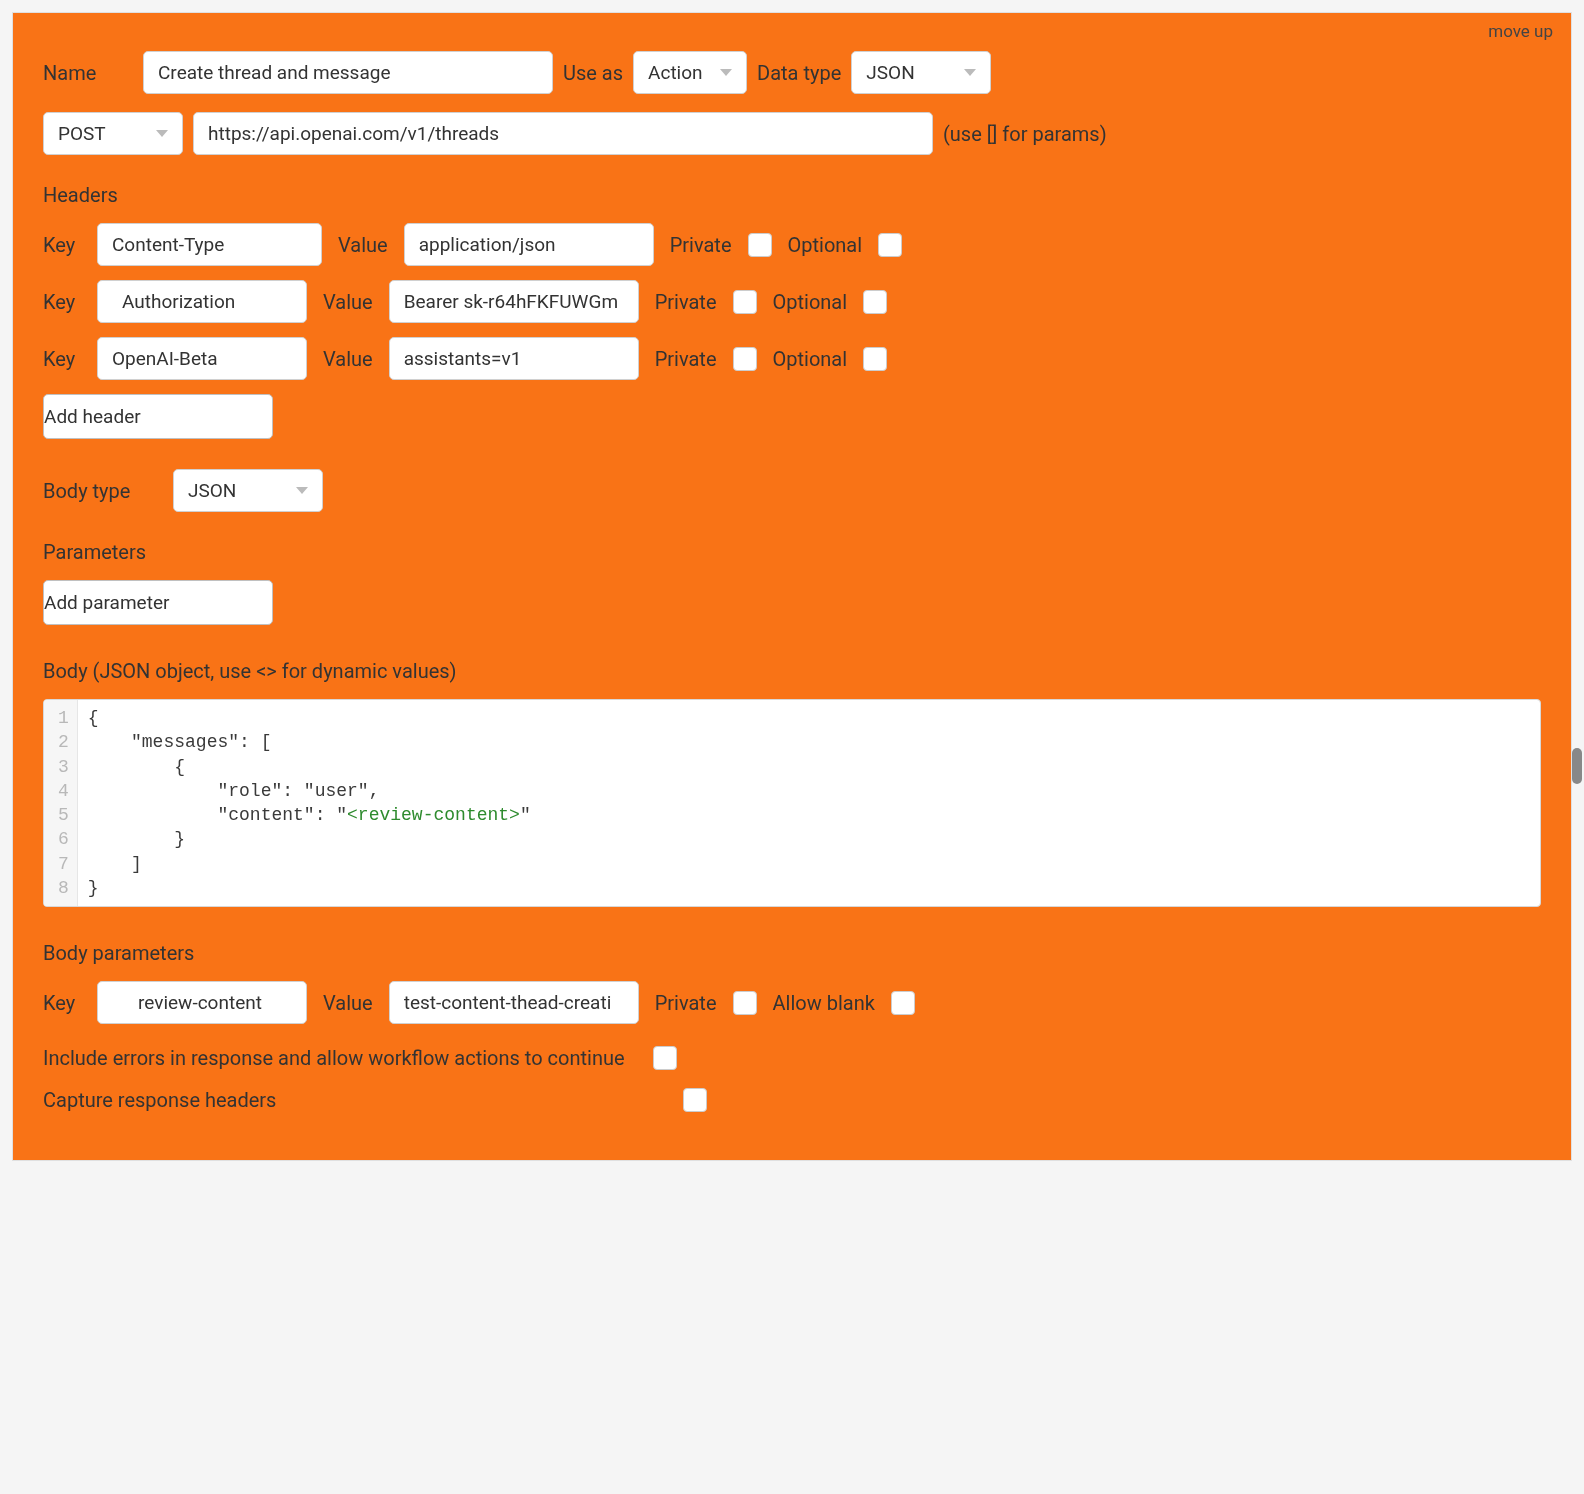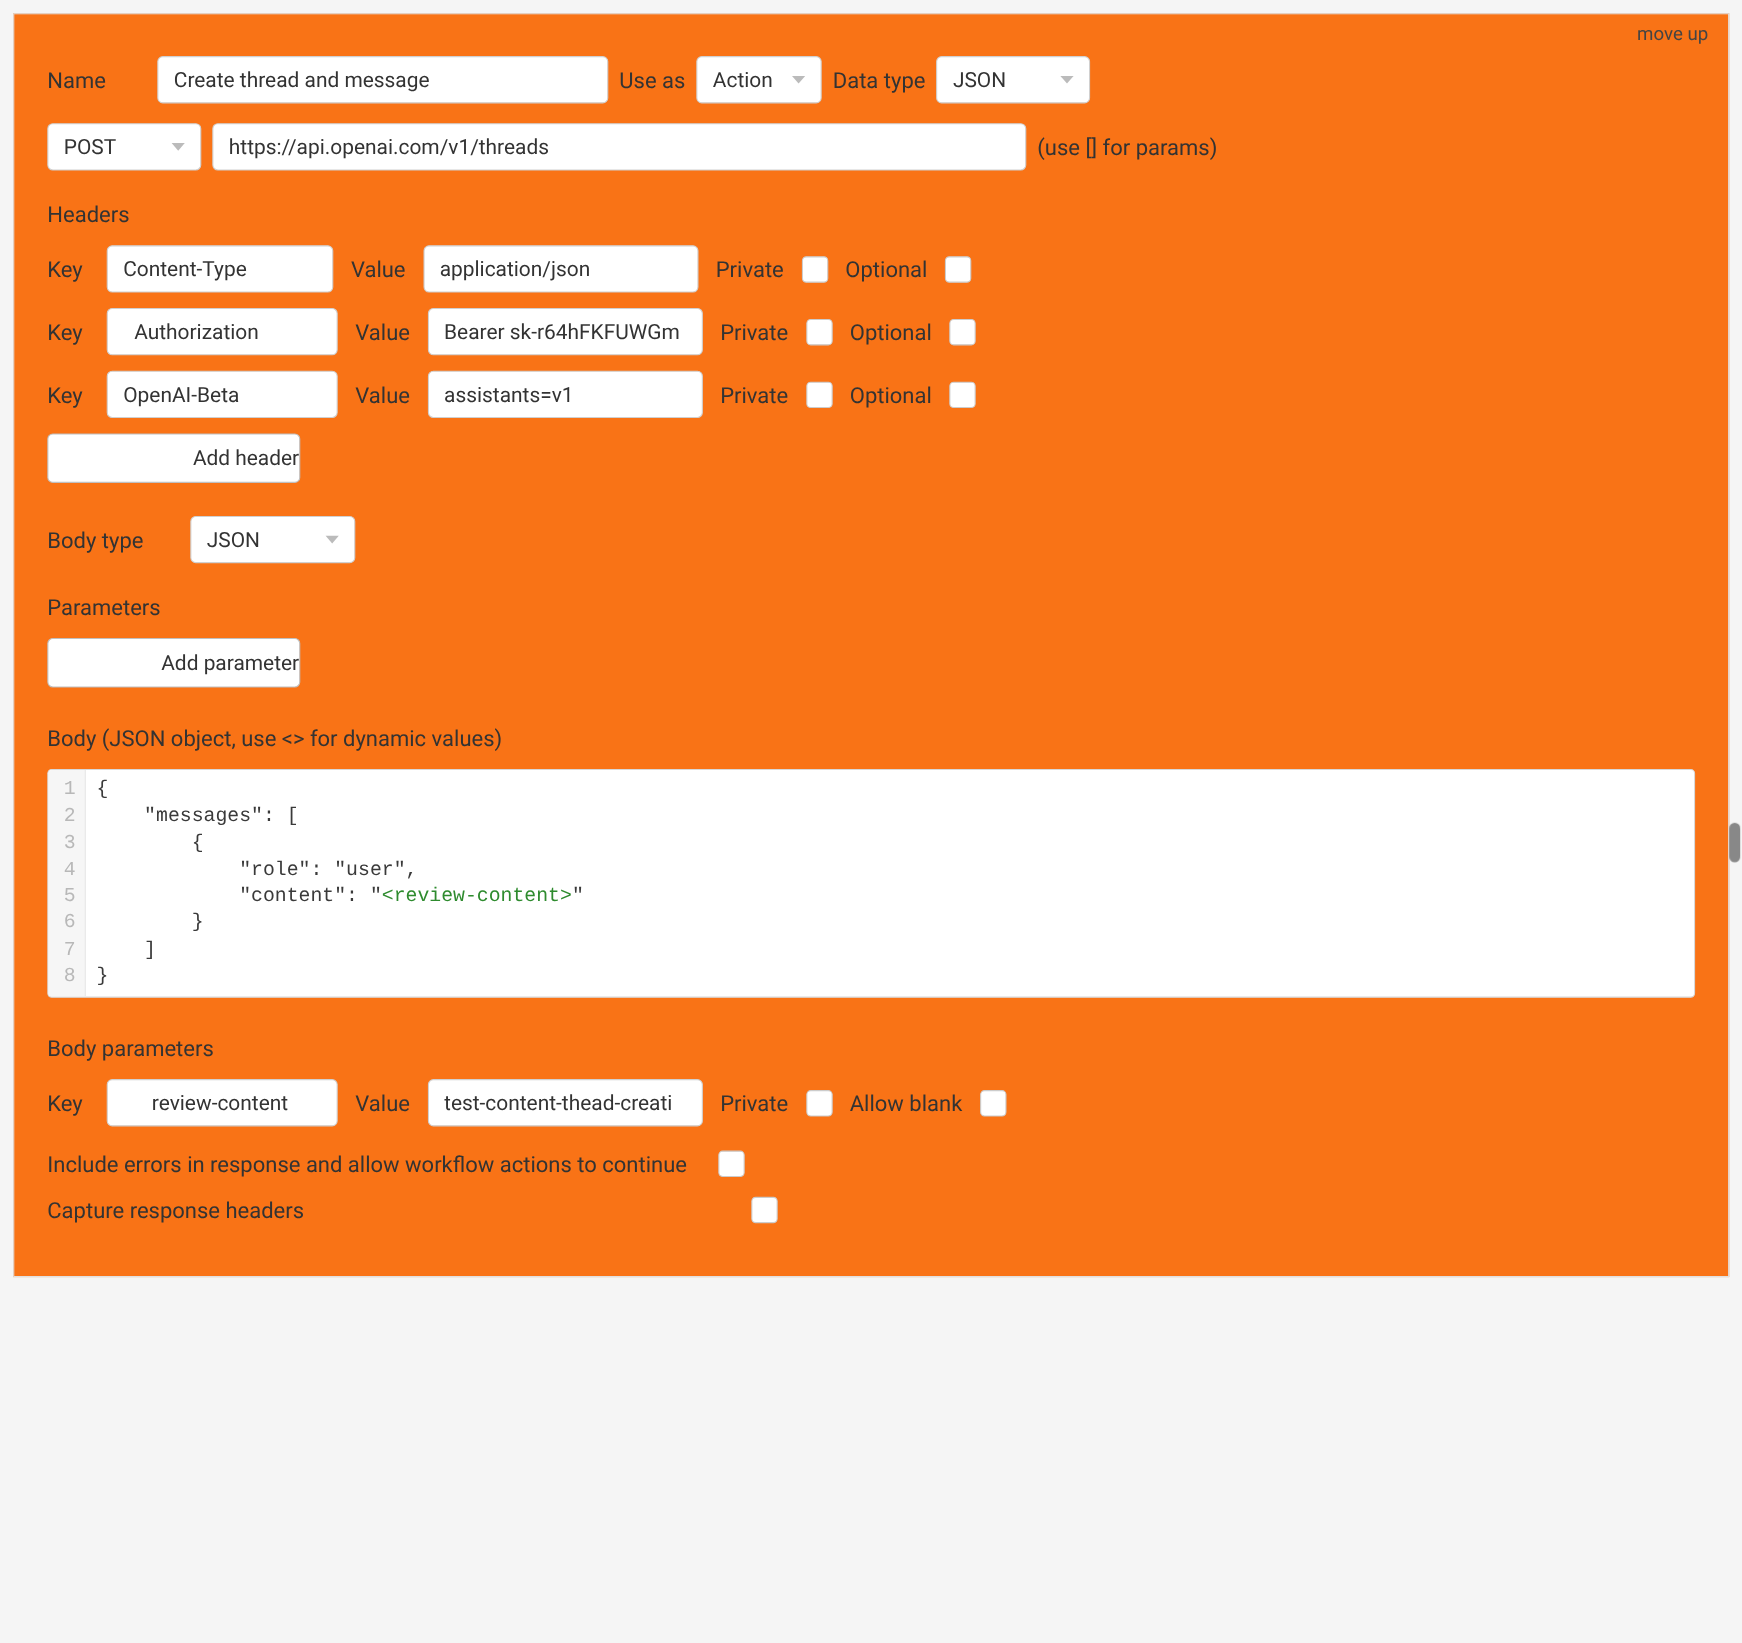--- a/index.html
+++ b/index.html
@@ -59,21 +59,21 @@
     border-top: 7px solid #bbb;
   }
   .btn {
     border: 1px solid #c0c0c0;
     border-radius: 5px;
     background: #fff;
     padding: 10px 0;
     font-size: 19px;
     color: #333;
     width: 230px;
-    text-align: right;
+    text-align: left;
     cursor: pointer;
     font-family: inherit;
   }
   .checkbox {
     width: 24px; height: 24px;
     border: 1px solid #ccc;
     border-radius: 4px;
     background: #fff;
     cursor: pointer;
     display: inline-block;
@@ -155,21 +155,21 @@
     <input class="input" style="flex: 1 1 0%; min-width: 400px; max-width: 740px;" value="https://api.openai.com/v1/threads">
     <span class="note">(use [] for params)</span>
   </div>
 
   
   <div class="section-title">Headers</div>
 
   <div id="headers-container">
       <div class="row tight">
         <span class="label" style="width:38px">Key</span>
-        <input class="input" style="width: 206px;" value="Content-Type">
+        <input class="input" style="width: 225px;" value="Content-Type">
         <span class="label">Value</span>
         <input class="input" style="width: 250px;" value="application/json">
         <span class="label">Private</span>
         <span class="checkbox"></span>
         <span class="label">Optional</span>
         <span class="checkbox"></span>
       </div>
       <div class="row tight">
         <span class="label" style="width:38px">Key</span>
         <input class="input" style="width: 210px; padding-left: 24px;" value="Authorization">

